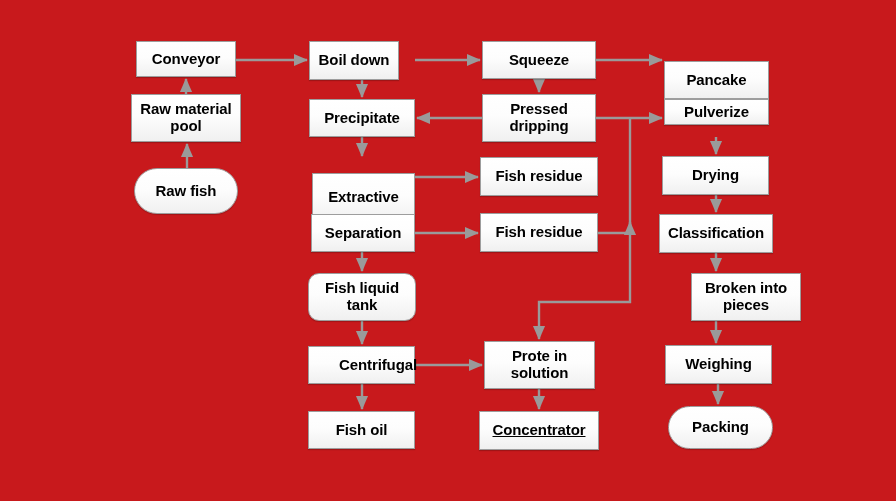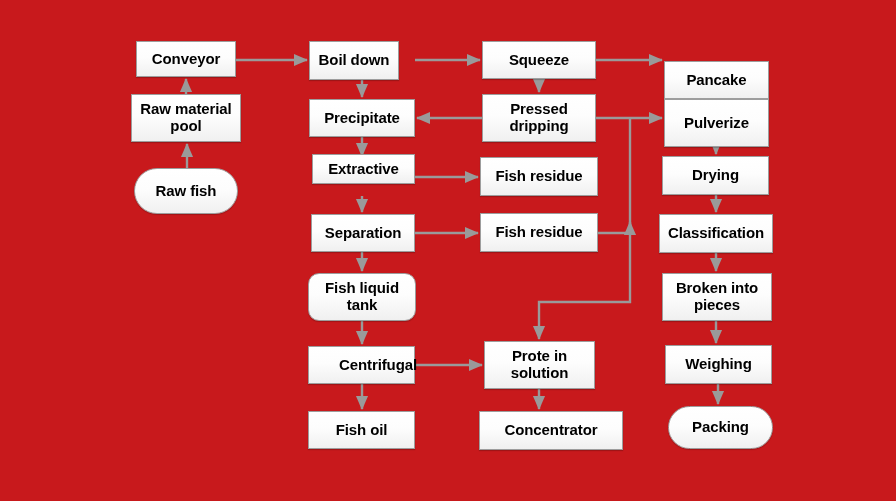--- a/index.html
+++ b/index.html
@@ -101,21 +101,21 @@
       </div>
       <div class="node-box terminator" style="left: 134px; top: 168px; width: 104px; height: 46px;">
         <span class="node-label">Raw fish</span>
       </div>
       <div class="node-box" style="left: 309px; top: 41px; width: 90px; height: 39px;">
         <span class="node-label">Boil down</span>
       </div>
       <div class="node-box" style="left: 309px; top: 99px; width: 106px; height: 38px;">
         <span class="node-label">Precipitate</span>
       </div>
-      <div class="node-box" style="left: 312px; top: 154px; width: 103px; height: 30px;">
+      <div class="node-box" style="left: 312px; top: 173px; width: 103px; height: 49px;">
         <span class="node-label">Extractive</span>
       </div>
       <div class="node-box" style="left: 311px; top: 214px; width: 104px; height: 38px;">
         <span class="node-label">Separation</span>
       </div>
       <div class="node-box" style="left: 308px; top: 273px; width: 108px; height: 48px; border-radius: 11px;">
         <span class="node-label">Fish liquid
 tank</span>
       </div>
       <div class="node-box" style="left: 308px; top: 346px; width: 107px; height: 38px; padding-left: 36px;">
@@ -134,36 +134,36 @@
       <div class="node-box" style="left: 480px; top: 157px; width: 118px; height: 39px;">
         <span class="node-label">Fish residue</span>
       </div>
       <div class="node-box" style="left: 480px; top: 213px; width: 118px; height: 39px;">
         <span class="node-label">Fish residue</span>
       </div>
       <div class="node-box" style="left: 484px; top: 341px; width: 111px; height: 48px; text-align: center;">
         <span class="node-label">Prote in
 solution</span>
       </div>
-      <div class="node-box" style="left: 479px; top: 411px; width: 144px; height: 39px;">
+      <div class="node-box" style="left: 479px; top: 411px; width: 120px; height: 39px; text-decoration: underline;">
         <span class="node-label">Concentrator</span>
       </div>
       <div class="node-box" style="left: 664px; top: 41px; width: 105px; height: 38px; margin-top: 20px;">
         <span class="node-label">Pancake</span>
       </div>
-      <div class="node-box" style="left: 664px; top: 99px; width: 105px; height: 48px;">
+      <div class="node-box" style="left: 664px; top: 99px; width: 105px; height: 26px;">
         <span class="node-label">Pulverize</span>
       </div>
       <div class="node-box" style="left: 662px; top: 156px; width: 107px; height: 39px;">
         <span class="node-label">Drying</span>
       </div>
       <div class="node-box" style="left: 659px; top: 214px; width: 114px; height: 39px;">
         <span class="node-label">Classification</span>
       </div>
-      <div class="node-box" style="left: 662px; top: 273px; width: 110px; height: 48px;">
+      <div class="node-box" style="left: 691px; top: 273px; width: 110px; height: 48px;">
         <span class="node-label">Broken into
 pieces</span>
       </div>
       <div class="node-box" style="left: 665px; top: 345px; width: 107px; height: 39px;">
         <span class="node-label">Weighing</span>
       </div>
       <div class="node-box terminator" style="left: 668px; top: 406px; width: 105px; height: 43px;">
         <span class="node-label">Packing</span>
       </div>
     </div>

